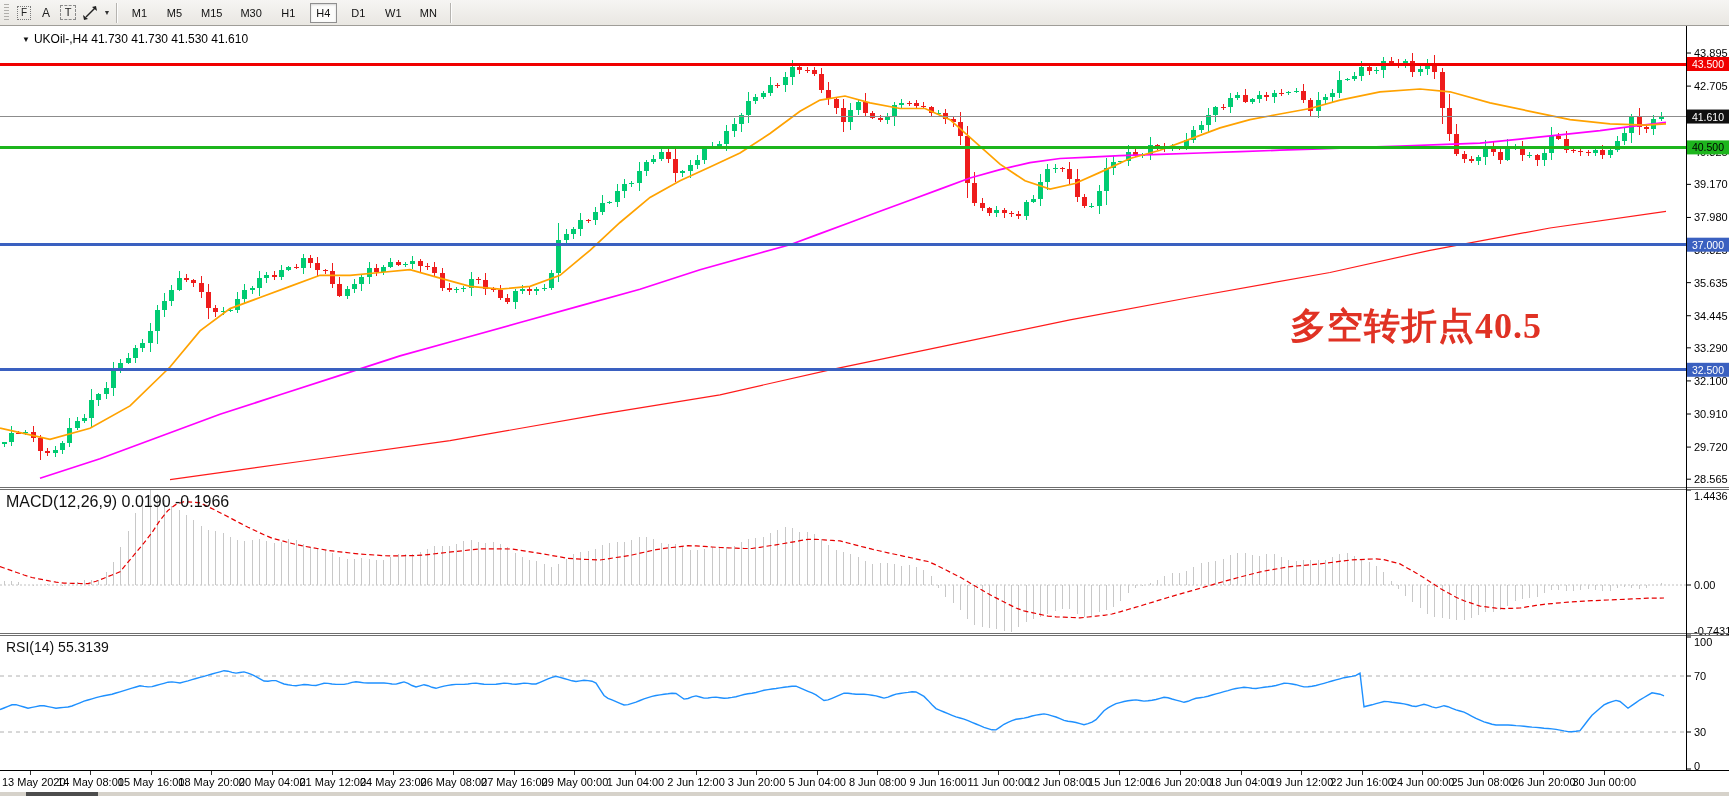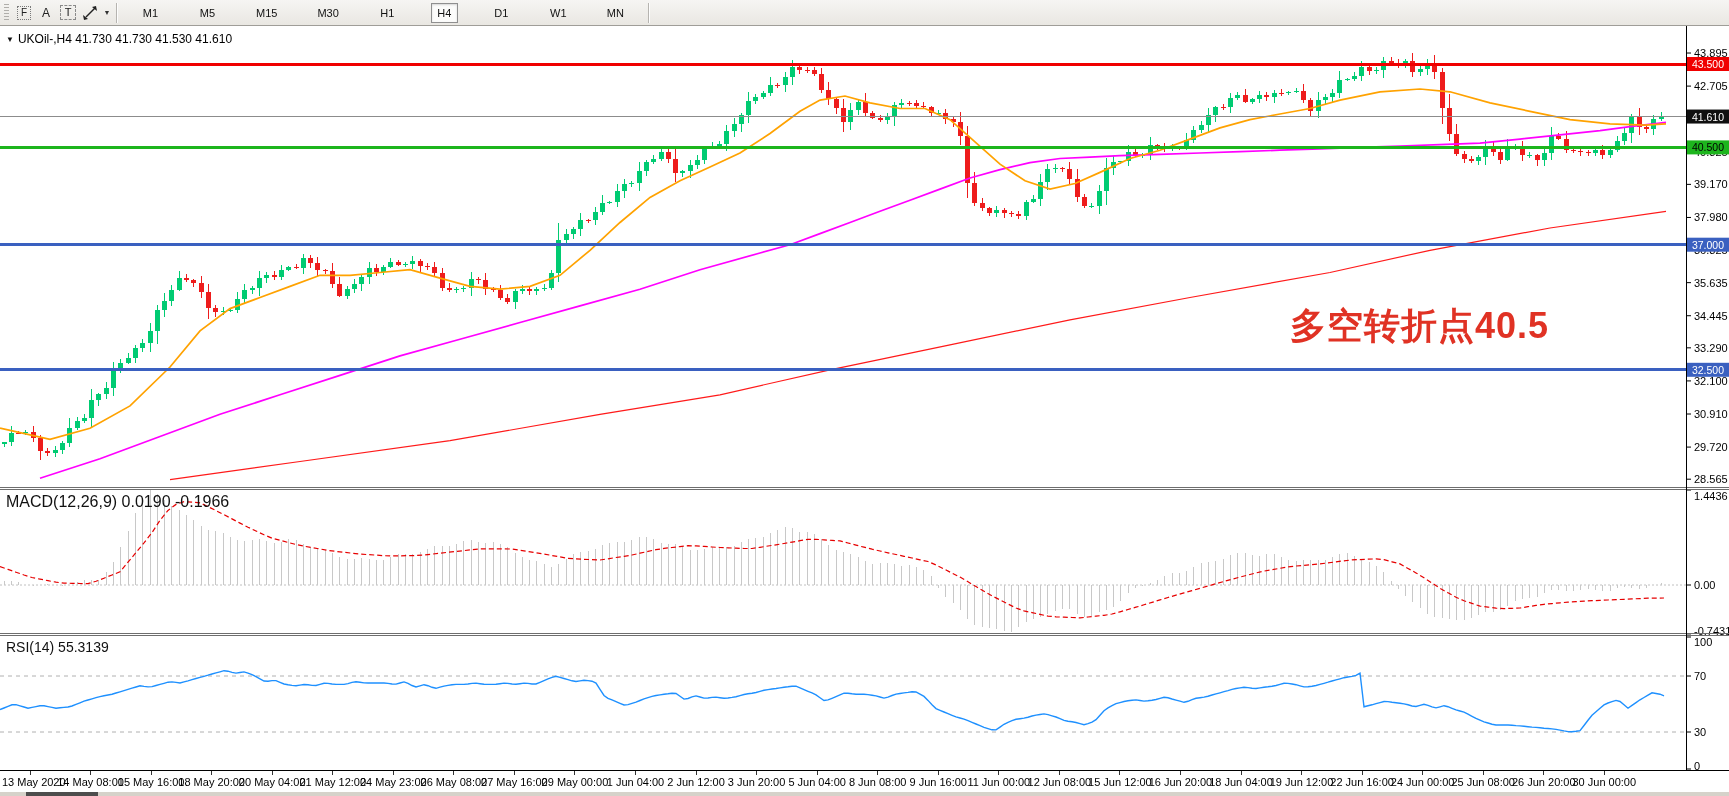--- a/index.html
+++ b/index.html
@@ -10,30 +10,30 @@
     display:flex;align-items:center;padding-left:3px;}
   .grip{width:5px;height:18px;margin:0 4px 0 1px;
     background:repeating-linear-gradient(180deg,#b0aeaa 0 1px,transparent 1px 3px);}
   .tbi{min-width:22px;height:20px;display:flex;align-items:center;justify-content:center;
     font-size:12px;color:#222;cursor:default;}
   .tbi .boxF{border:1px dotted #7a7a7a;padding:0 3px 1px 3px;font-size:10px;line-height:11px;}
   .tbi .boxT{border:1px dashed #8a8a8a;padding:0 4px 1px 4px;font-size:11px;line-height:12px;}
   .caret{font-size:7px;color:#333;margin-left:1px;}
   .sep{width:1px;height:20px;background:#b6b4b0;border-right:1px solid #fdfdfd;margin:0 4px;}
   .tf{min-width:27px;height:20px;border:1px solid transparent;background:transparent;
-    font-family:inherit;font-size:11px;color:#111;padding:0 4px;margin:0 15px;}
+    font-family:inherit;font-size:11px;color:#111;padding:0 4px;margin:0 4px;}
   .tf.active{background:#fcfcfb;border:1px solid #8f8f8f;box-shadow:inset 0 1px 2px #d6d6d6;}
   
   #chartwrap{position:absolute;left:0;top:26px;width:1729px;height:766px;background:#fff;}
   .ov{position:absolute;z-index:5;white-space:nowrap;pointer-events:none;}
-  #title{left:6px;top:6px;font-size:12px;color:#000;}
+  #title{left:22px;top:6px;font-size:12px;color:#000;}
   #title .tricon{font-size:8px;vertical-align:1px;margin-right:4px;color:#111;}
   #macdlabel{left:6px;top:467px;font-size:16px;color:#111;}
   #rsilabel{left:6px;top:613px;font-size:14px;color:#111;}
-  #annotation{left:1290px;top:276px;font-size:36px;font-weight:600;letter-spacing:1px;}
+  #annotation{left:1290px;top:276px;font-size:36px;font-weight:600;letter-spacing:1px;font-family:Liberation Serif, serif;}
   
   #bottomstrip{position:absolute;left:0;top:792px;width:1729px;height:4px;background:#d6d2ca;}
   #bottomthumb{position:absolute;left:26px;top:0;width:72px;height:4px;background:#4d4d4d;}
 </style>
 </head>
 <body>
 
 <div id="toolbar">
   <div class="grip"></div>
   <div id="tb-icons" style="display:flex;align-items:center;">

